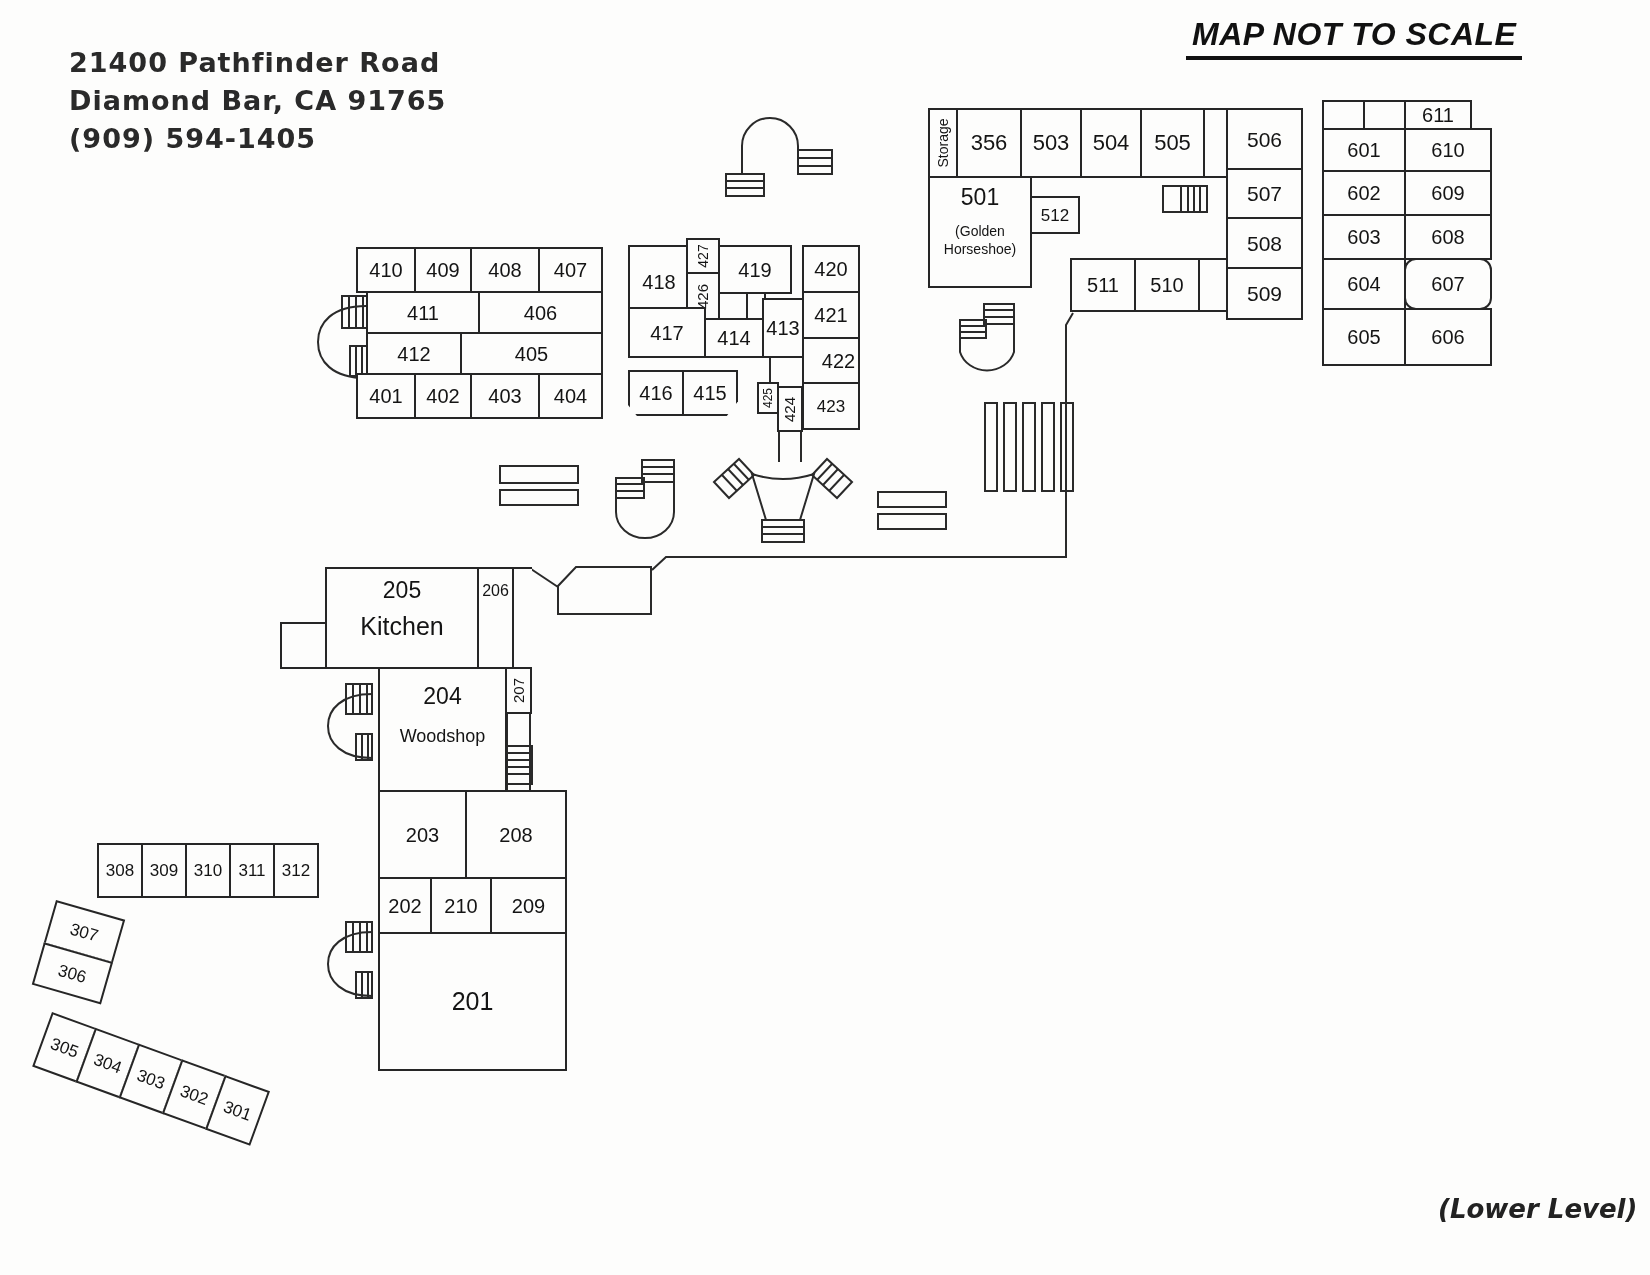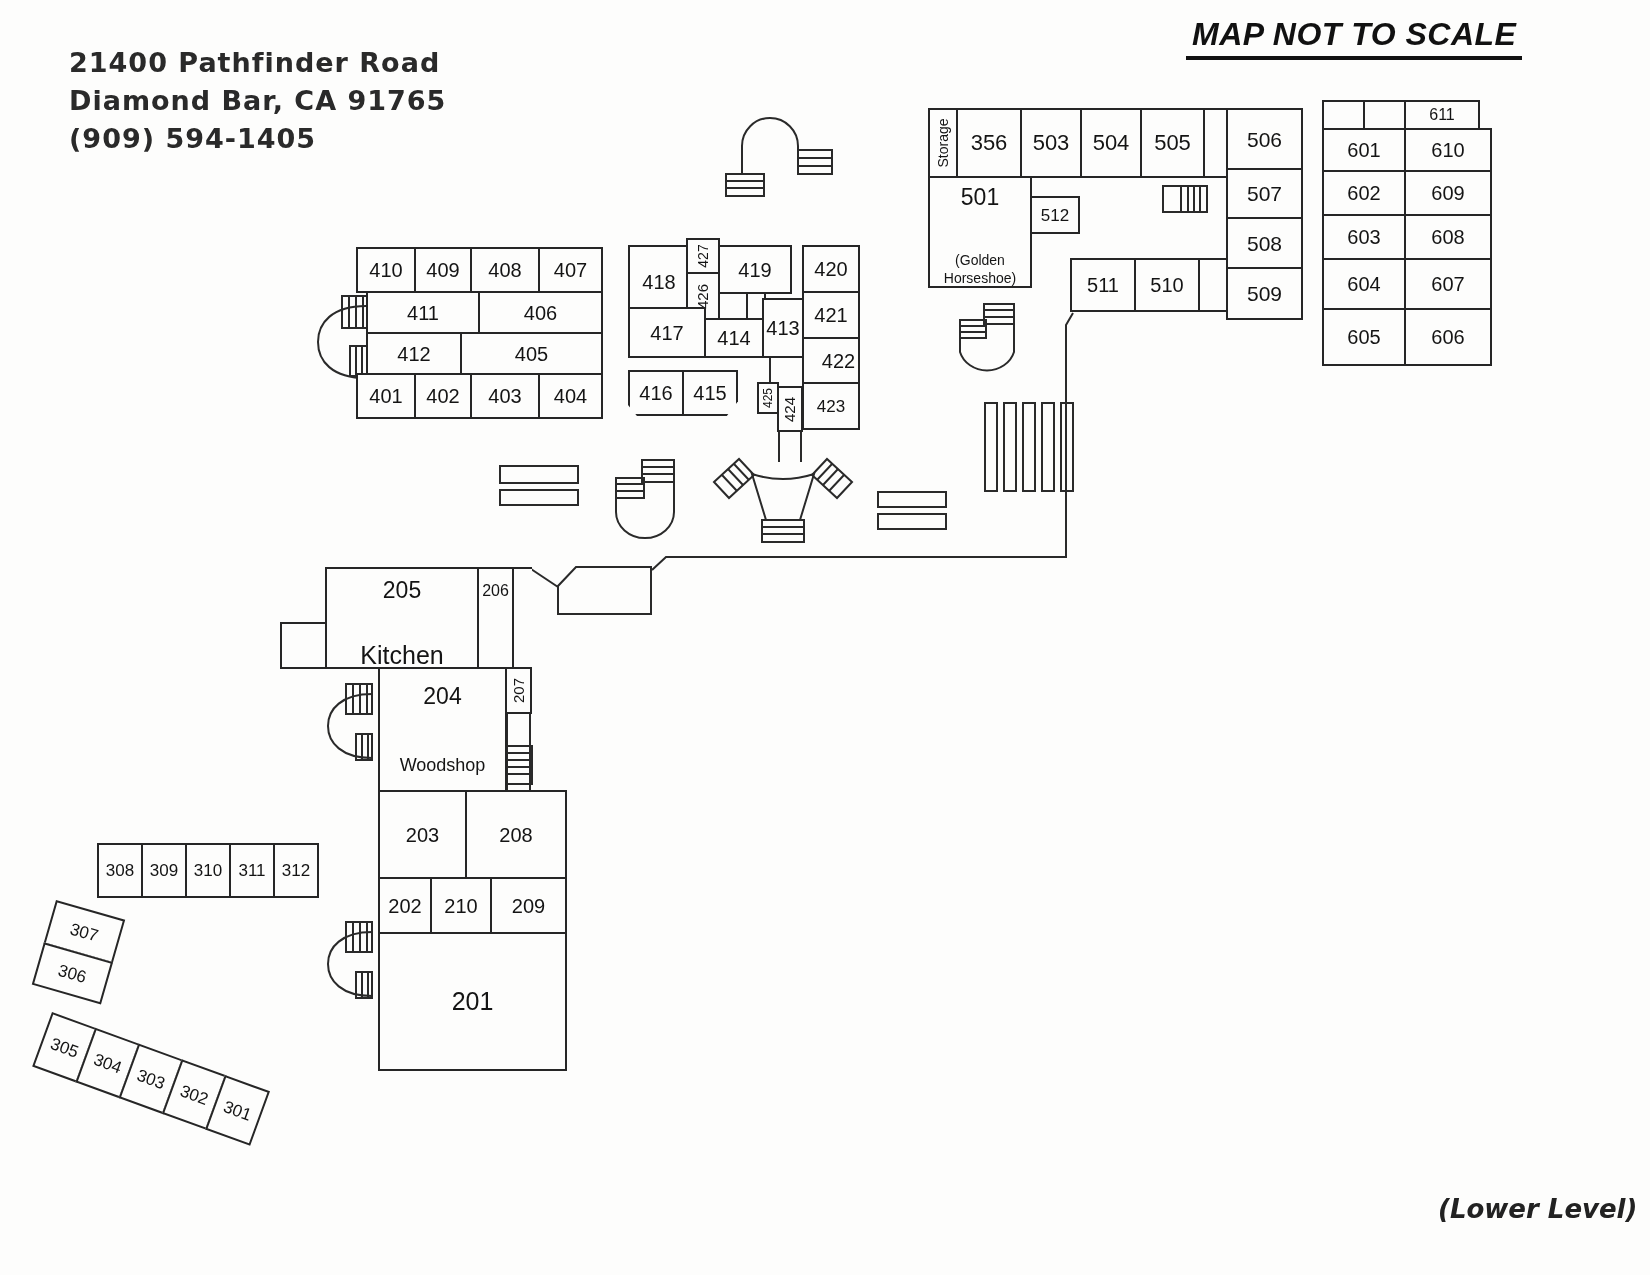--- a/index.html
+++ b/index.html
@@ -3,21 +3,21 @@
 <meta charset="utf-8">
 <style>
   html,body{margin:0;padding:0;background:#e9e9e9;}
   .page{position:relative;width:1650px;height:1275px;background:#fdfdfc;overflow:hidden;
         font-family:"Liberation Sans",sans-serif;color:#1b1b1b;}
   .overlay{position:absolute;left:0;top:0;width:1650px;height:1275px;}
   .room{position:absolute;border:2px solid #262626;background:#fdfdfc;box-sizing:border-box;
         display:flex;align-items:center;justify-content:center;font-size:20px;color:#141414;}
   .room .num{line-height:1;}
   .topalign{align-items:flex-start;}
-  .col{flex-direction:column;justify-content:flex-start;gap:29px;}
+  .col{flex-direction:column;justify-content:flex-start;}
   .vlabel{transform:rotate(-90deg);white-space:nowrap;display:block;}
   .hdr{position:absolute;left:55px;top:40px;font-family:"DejaVu Sans",sans-serif;
        font-weight:700;color:#2a2a2a;letter-spacing:1px;}
   .hdr .l1{font-size:29px;}
   .hdr .ln{font-size:27px;margin-left:14px;margin-top:7px;}
   .scale{position:absolute;left:1186px;top:16px;font-family:"Liberation Sans",sans-serif;
          font-weight:800;font-style:italic;font-size:32px;color:#111;
          border-bottom:4px solid #111;padding:0 6px 3px 6px;letter-spacing:.5px;}
   .lower{position:absolute;left:1438px;top:1194px;font-family:"DejaVu Sans",sans-serif;
          font-style:italic;font-weight:700;font-size:26px;color:#222;}
@@ -259,21 +259,21 @@
       <span class="num">511</span>
     </div>
   <div class="room" style="left:1134px;top:258px;width:66px;height:54px;">
       <span class="num">510</span>
     </div>
   <div class="room" style="left:1198px;top:258px;width:30px;height:54px;"></div>
 
   <div class="room" style="left:1322px;top:100px;width:84px;height:30px;">
     <span style="position:absolute;left:39px;top:0;width:2px;height:26px;background:#262626;"></span>
   </div>
-  <div class="room" style="left:1404px;top:100px;width:76px;height:30px;font-size:16px;">
+  <div class="room" style="left:1404px;top:100px;width:68px;height:30px;font-size:20px;">
       <span class="num">611</span>
     </div>
   <div class="room" style="left:1322px;top:128px;width:84px;height:44px;">
       <span class="num">601</span>
     </div>
   <div class="room" style="left:1404px;top:128px;width:88px;height:44px;">
       <span class="num">610</span>
     </div>
   <div class="room" style="left:1322px;top:170px;width:84px;height:46px;">
       <span class="num">602</span>
@@ -283,21 +283,21 @@
     </div>
   <div class="room" style="left:1322px;top:214px;width:84px;height:46px;">
       <span class="num">603</span>
     </div>
   <div class="room" style="left:1404px;top:214px;width:88px;height:46px;">
       <span class="num">608</span>
     </div>
   <div class="room" style="left:1322px;top:258px;width:84px;height:52px;">
       <span class="num">604</span>
     </div>
-  <div class="room" style="left:1404px;top:258px;width:88px;height:52px;">
+  <div class="room" style="left:1404px;top:258px;width:88px;height:52px;border-radius:12px;">
       <span class="num">607</span>
     </div>
   <div class="room" style="left:1322px;top:308px;width:84px;height:58px;">
       <span class="num">605</span>
     </div>
   <div class="room" style="left:1404px;top:308px;width:88px;height:58px;">
       <span class="num">606</span>
     </div>
 
   <div class="room col" style="left:325px;top:567px;width:154px;height:102px;padding-top:10px;">

